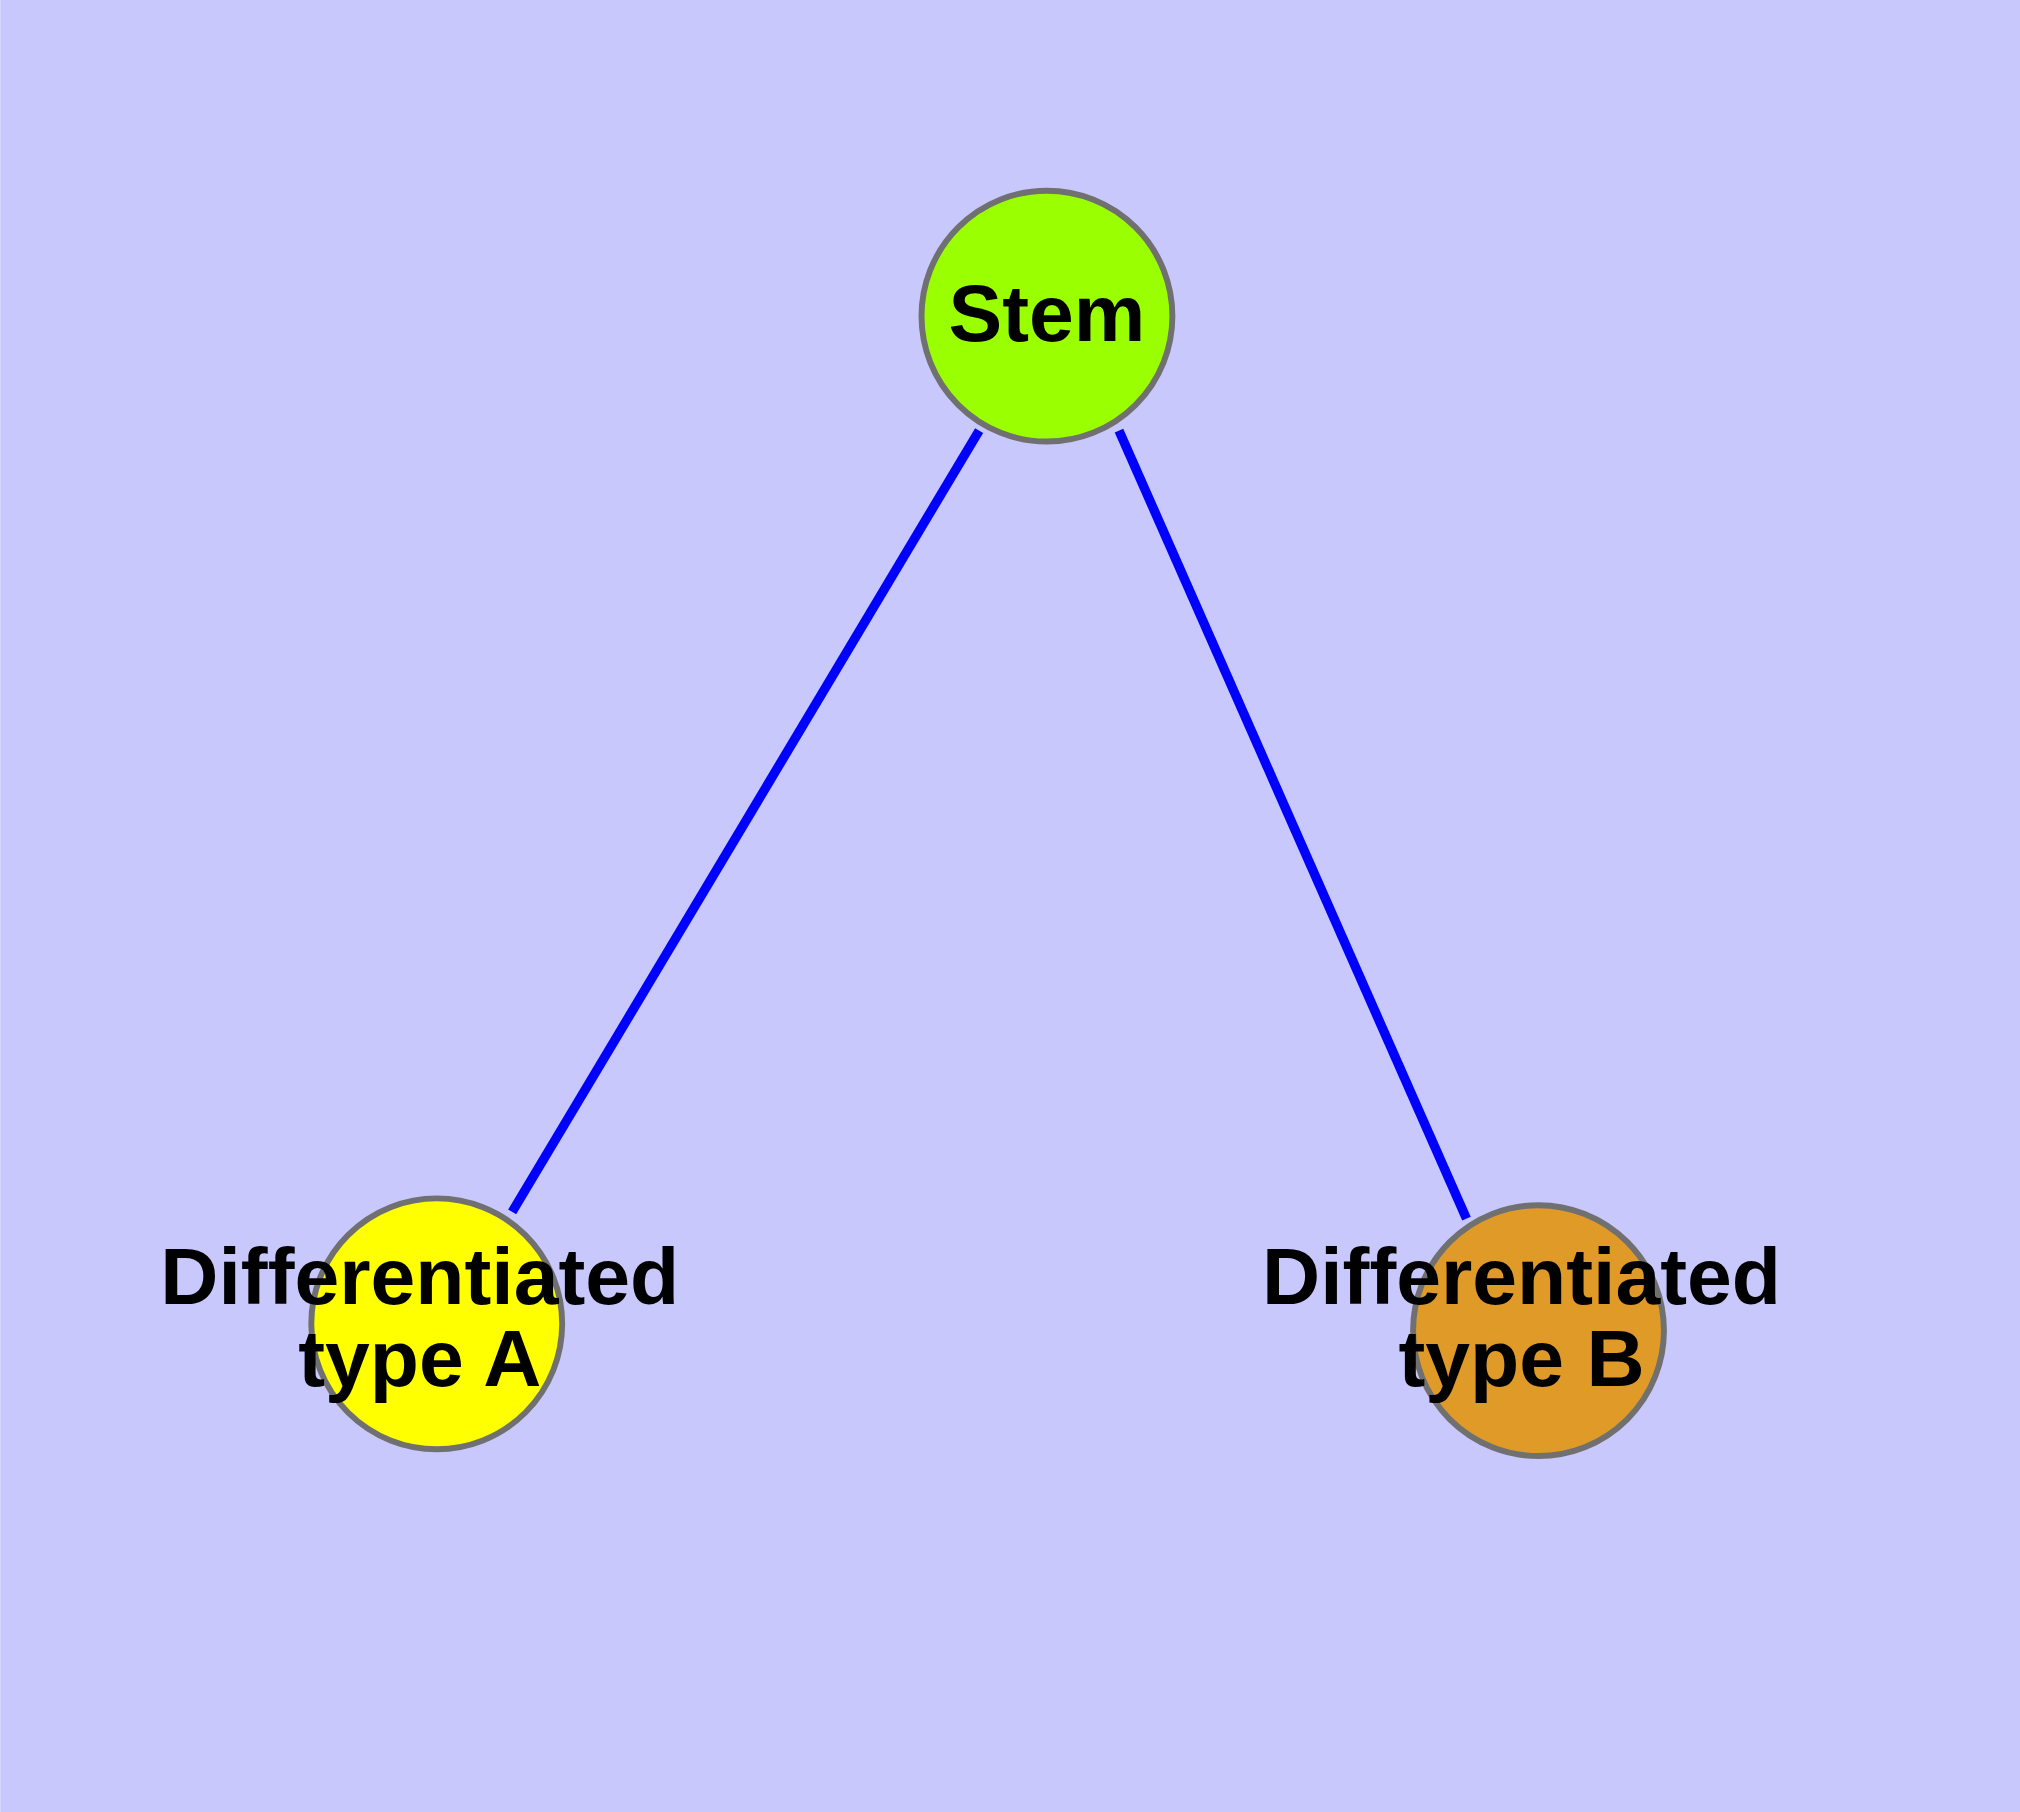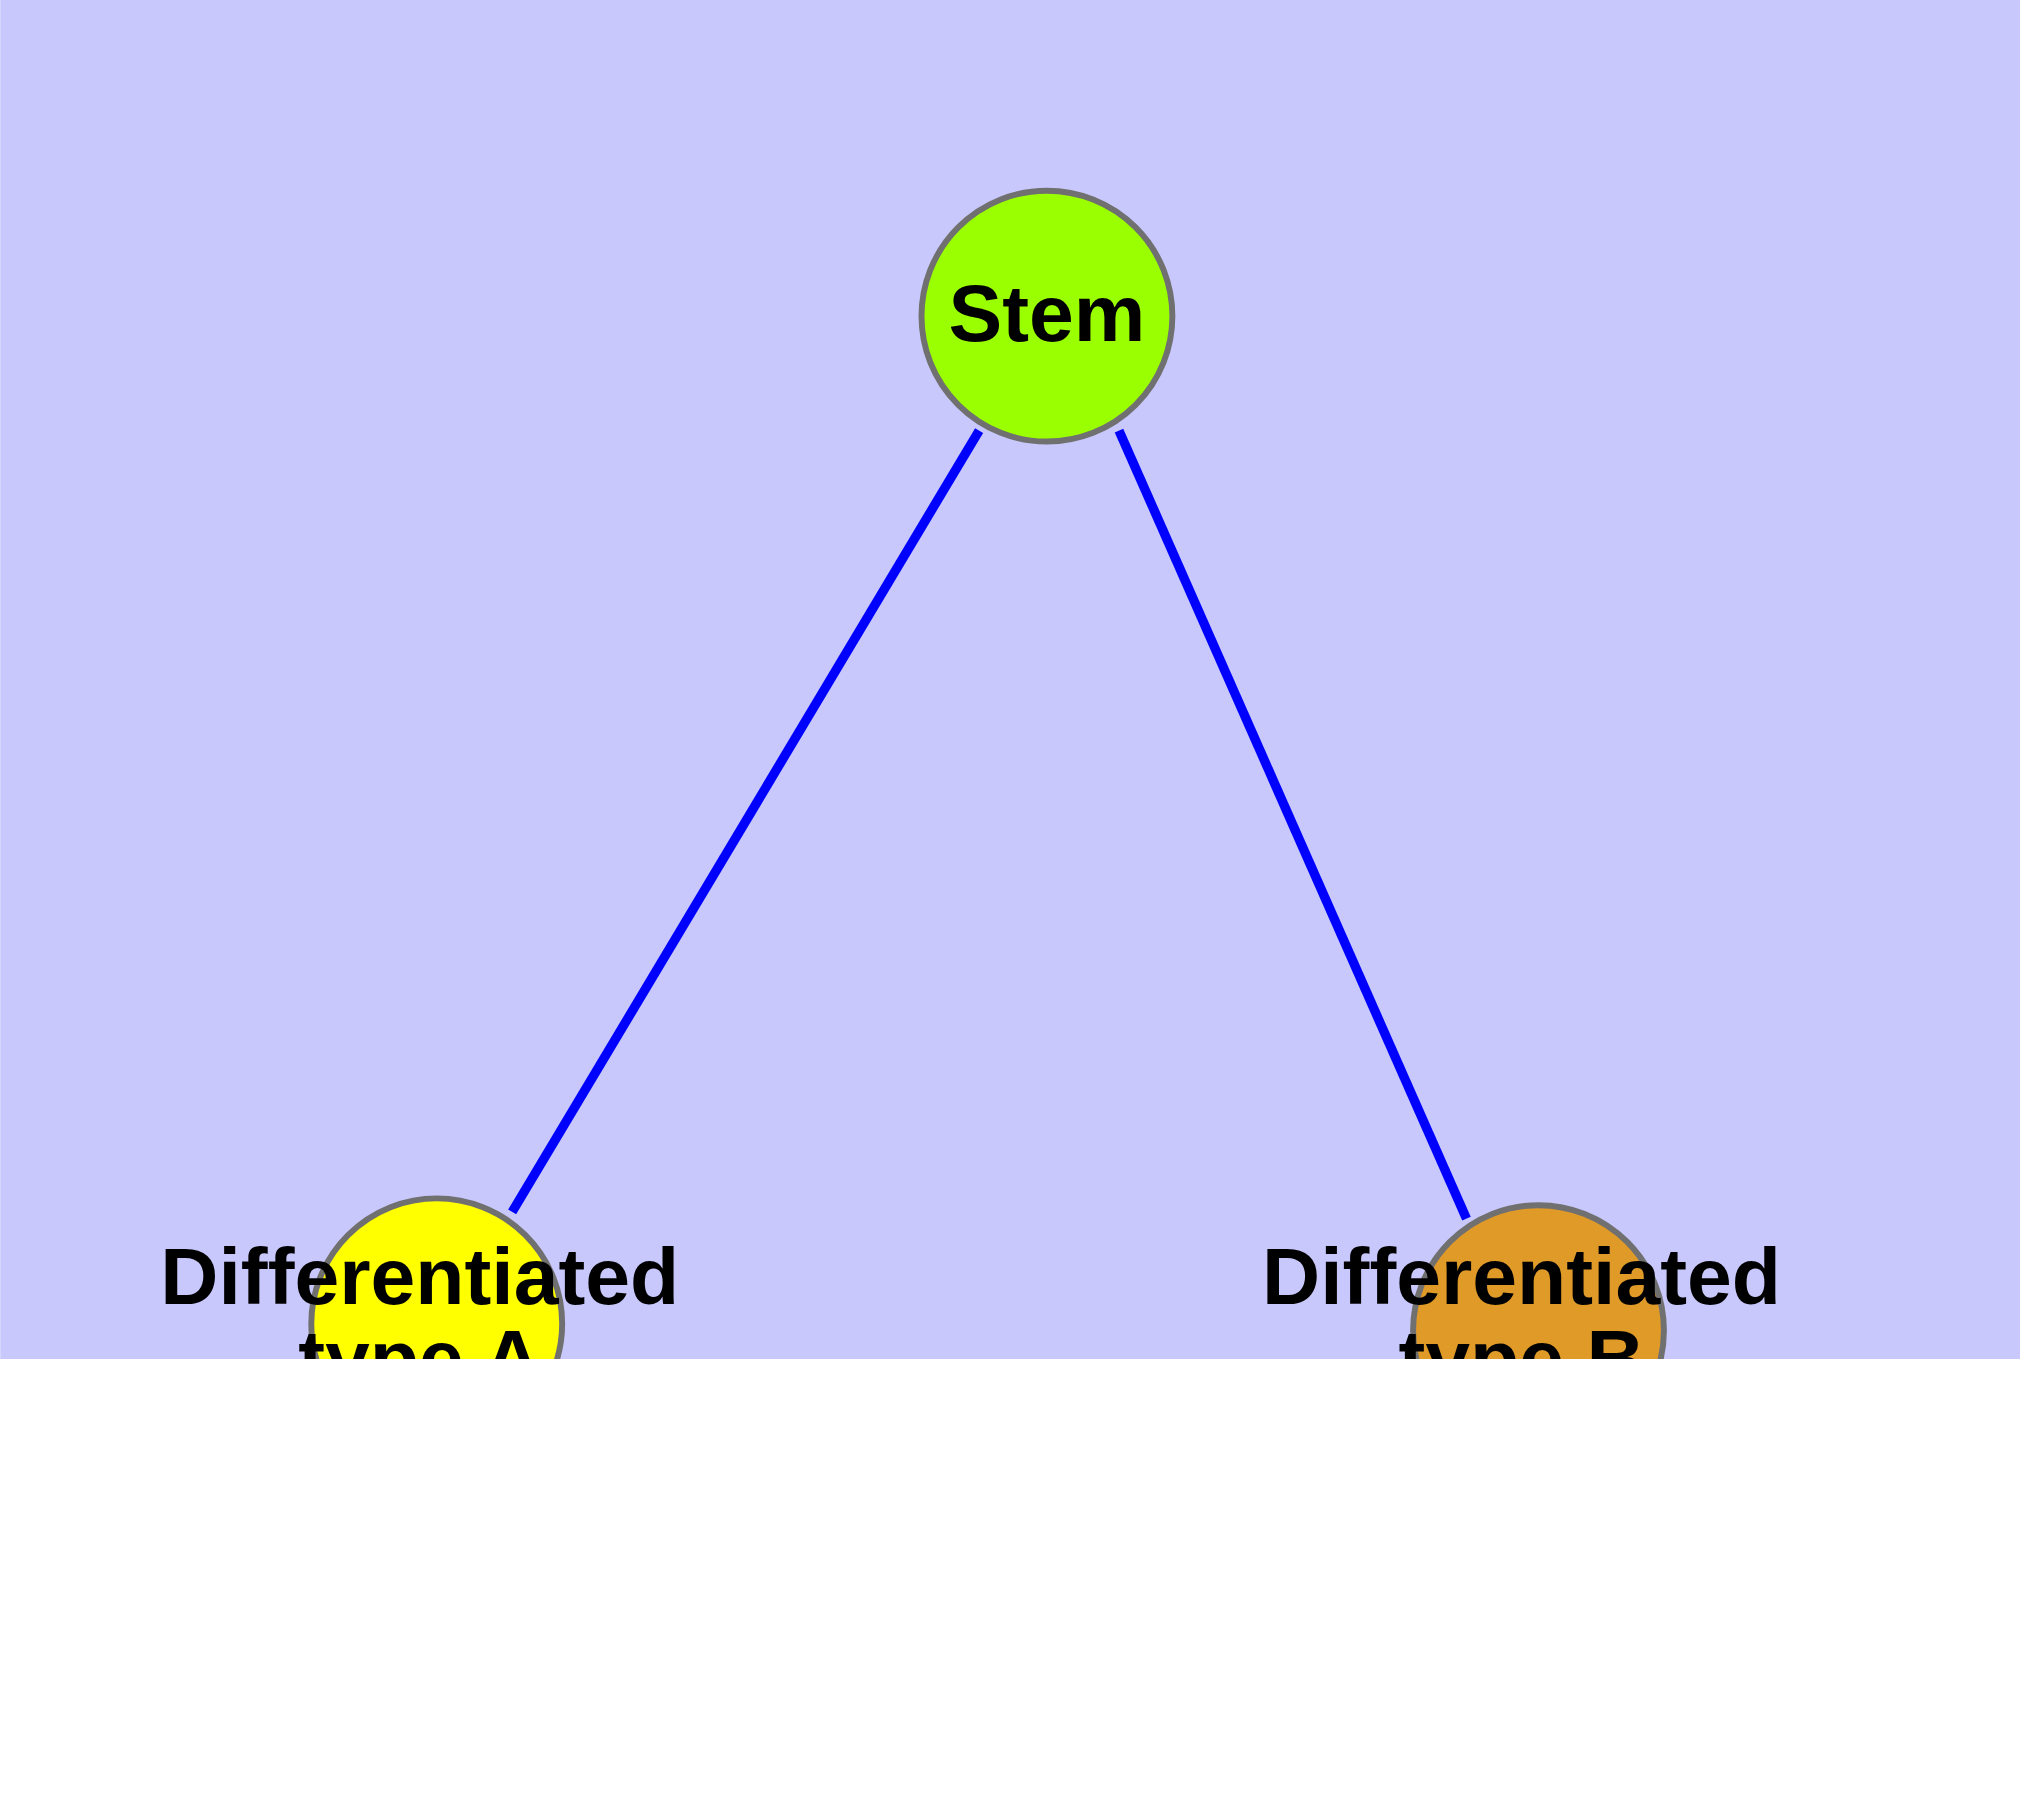--- a/index.html
+++ b/index.html
@@ -30,21 +30,21 @@
     text-anchor: middle;
     dominant-baseline: middle;
   }
   .edge-line {
     stroke-linecap: butt;
   }
 </style>
 </head>
 <body>
 
-<div id="canvas-root" style="width: 2021px; height: 1359px;">
+<div id="canvas-root" style="width: 2021px; height: 1812px;">
   <svg id="graph-svg" viewBox="0 0 2384 2138" xmlns="http://www.w3.org/2000/svg" style="width: 2021px; height: 1812px;">
 
     <rect id="bg-rect" x="0" y="0" width="2384" height="2138" fill="#c8c8fc"></rect>
 
     <g id="edges-group">
         <line class="edge-line" x1="1155" y1="508" x2="604" y2="1430" stroke="#0000ff" stroke-width="11"></line>
         <line class="edge-line" x1="1320" y1="508" x2="1730" y2="1438" stroke="#0000ff" stroke-width="11"></line>
       </g>
     <g id="nodes-group">
         <circle cx="1235" cy="373" r="148" fill="#9aff00" stroke="#707070" stroke-width="7"></circle>

